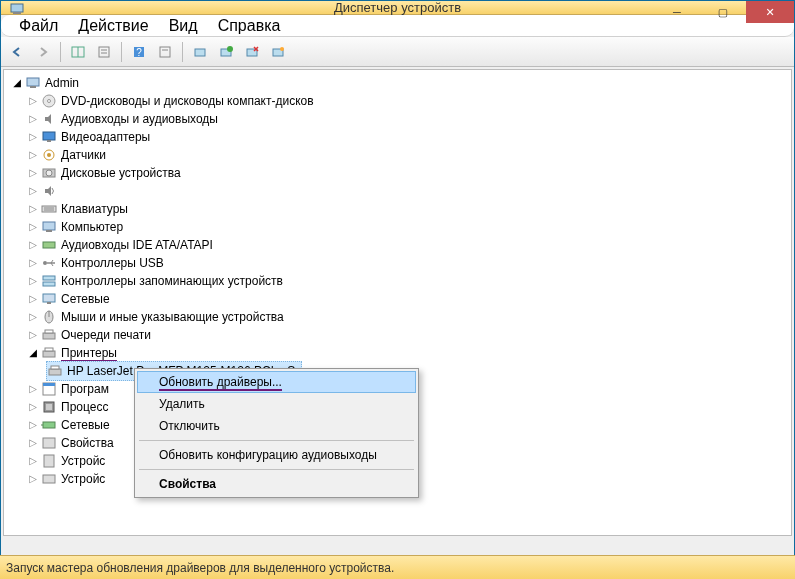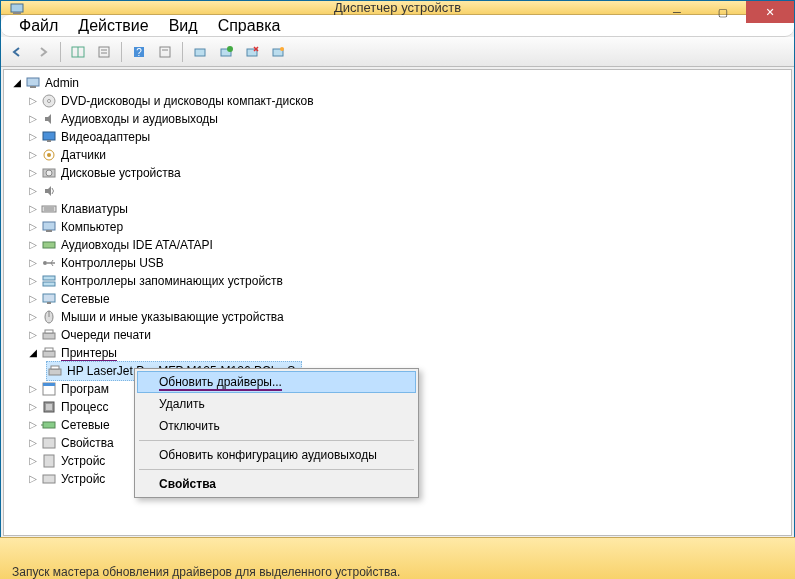--- a/index.html
+++ b/index.html
@@ -147,24 +147,24 @@
     padding: 3px 9px 3px 21px;
   }
   .ctx-item.bold { font-weight: bold; }
   .ctx-sep {
     height: 1px;
     background: #c0c0c0;
     margin: 3px 2px;
   }
   .statusbar {
     background: linear-gradient(#ffe9a6, #f8d26b);
-    height: 42px;
+    height: 24px;
     display: flex;
-    align-items: flex-end;
-    padding-left: 12px;
+    align-items: center;
+    padding-left: 6px;
     font-size: 12px;
     color: #333;
     border-top: 1px solid #c8a858;
     position: absolute;
     bottom: 0; left: 0; right: 0;
   }
   svg { display: block; }
 </style>
 </head>
 <body>

